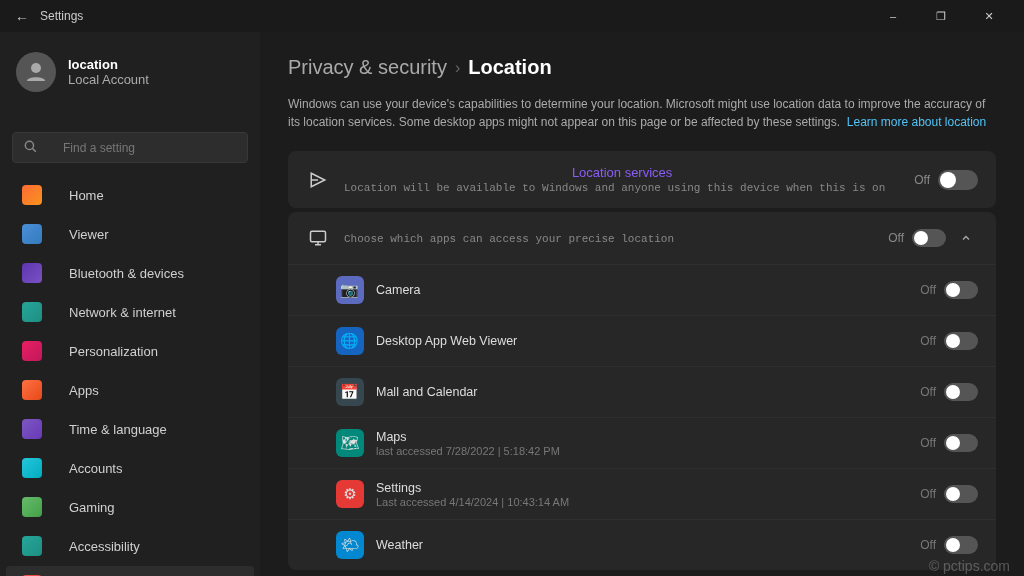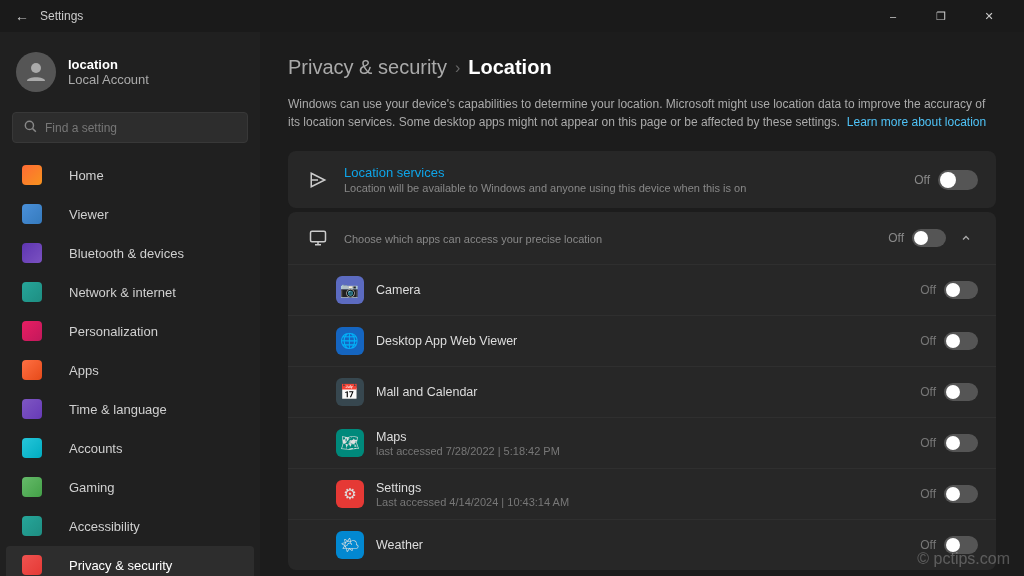--- a/index.html
+++ b/index.html
@@ -82,28 +82,28 @@
       display: flex; align-items: center; justify-content: center;
       font-size: 20px;
       color: #aaa;
       flex-shrink: 0;
     }
     .user-info { display: flex; flex-direction: column; }
     .user-name { font-size: 13px; font-weight: 600; color: #fff; }
     .user-sub { font-size: 13px; color: #aaa; }
 
     .search-box {
-      margin: 0 12px 12px 12px;
+      margin: 20px 12px 12px 12px;
       display: flex;
       align-items: center;
       background: #2d2d2d;
       border-radius: 4px;
       border: 1px solid #383838;
       padding: 6px 10px;
-      gap: 8px;
+      gap: 26px;
     }
     .search-box input {
       background: transparent;
       border: none;
       outline: none;
       color: #e0e0e0;
       font-size: 12px;
       width: 100%;
       font-family: 'Segoe UI', sans-serif;
     }
@@ -190,22 +190,22 @@
     }
     .settings-row:last-child { border-bottom: none; }
     .settings-row-icon {
       width: 24px; height: 24px;
       display: flex; align-items: center; justify-content: center;
       flex-shrink: 0;
       font-size: 16px;
       color: #ccc;
     }
     .settings-row-text { flex: 1; }
-    .settings-row-title { font-size: 13px; color: #0ea5e9; font-weight: 500; }
-    .settings-row-sub { font-size: 11px; color: #888; margin-top: 2px; }
+    .settings-row-title { font-size: 13px; color: #8b5cf6; font-weight: 500; text-align: center; }
+    .settings-row-sub { font-size: 11px; color: #888; margin-top: 2px; font-family: Liberation Mono, monospace; }
     .settings-row-right {
       display: flex;
       align-items: center;
       gap: 8px;
       flex-shrink: 0;
     }
     .toggle-label { font-size: 12px; color: #888; }
 
     
     .toggle {
@@ -270,23 +270,23 @@
     .app-accessed { font-size: 11px; color: #777; margin-top: 1px; }
     .app-toggle-area {
       display: flex;
       align-items: center;
       gap: 8px;
     }
     .off-text { font-size: 12px; color: #777; }
 
     .watermark {
       position: fixed;
-      bottom: 8px;
+      bottom: 2px;
       right: 14px;
-      font-size: 16px;
+      font-size: 14px;
       color: rgba(255,255,255,0.25);
       pointer-events: none;
     }
   </style>
 </head>
 <body>
 
 <div class="titlebar">
   <div class="titlebar-back">
     <span>←</span>

